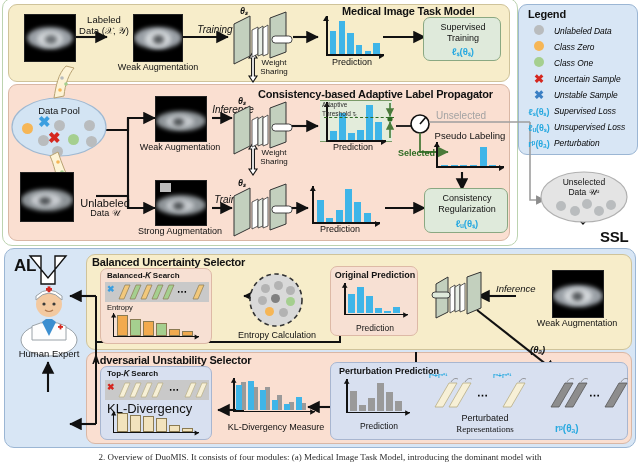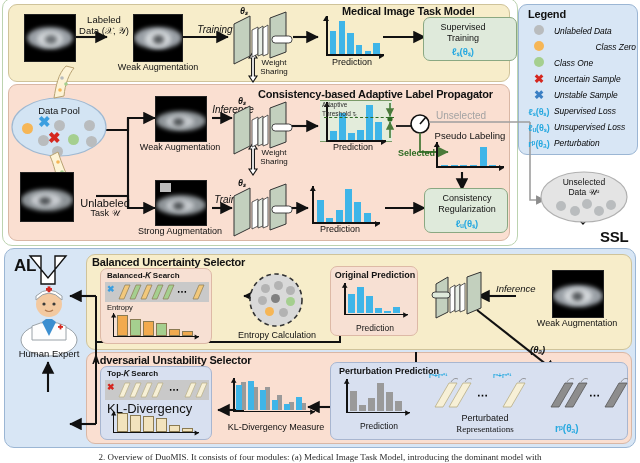--- a/index.html
+++ b/index.html
@@ -161,35 +161,35 @@
         <div class="bar" style="left: 1.04px; width: 6.24px; height: 22.8px; background: rgb(63, 181, 232);"></div>
         <div class="bar" style="left: 9.70667px; width: 6.24px; height: 33.44px; background: rgb(63, 181, 232);"></div>
         <div class="bar" style="left: 18.3733px; width: 6.24px; height: 20.9px; background: rgb(63, 181, 232);"></div>
         <div class="bar" style="left: 27.04px; width: 6.24px; height: 9.12px; background: rgb(63, 181, 232);"></div>
         <div class="bar" style="left: 35.7067px; width: 6.24px; height: 3.42px; background: rgb(63, 181, 232);"></div>
         <div class="bar" style="left: 44.3733px; width: 6.24px; height: 10.64px; background: rgb(63, 181, 232);"></div>
       </div>
   </div>
   <div class="lbl ctr" style="left:316px;top:57px;width:72px;font-size:9px;">Prediction</div>
 
-  <div class="card" style="left:423px;top:17px;width:94px;height:44px;background:#dfeadb;border:1.3px solid #8aa882;">
+  <div class="card" style="left:423px;top:17px;width:78px;height:44px;background:#dfeadb;border:1.3px solid #8aa882;">
     <div class="lbl ctr" style="left:0;top:4px;width:78px;font-size:9px;">Supervised</div>
     <div class="lbl ctr" style="left:0;top:15px;width:78px;font-size:9px;">Training</div>
     <div class="lbl ctr blue" style="left:0;top:27px;width:78px;font-size:9.5px;font-weight:bold;">ℓₛ(θₛ)</div>
   </div>
 
   <div class="ttl" style="left:330px;top:5px;width:180px;font-size:11px;margin-left:12px;">Medical Image Task Model</div>
 
   <div class="ttl" style="left:528px;top:8px;font-size:11px;">Legend</div>
   <div class="abs" style="left:524px;top:23px;width:112px;">
       <div style="position: relative; height: 16px; display: flex; align-items: center;">
         <span style="width: 30px; text-align: center; font-size: 11px; line-height: 1; flex: 0 0 30px;"><span style="display:inline-block;width:10px;height:10px;border-radius:50%;background:#b9bcbe;"></span></span>
         <span style="font-style: italic; font-size: 8.4px; white-space: nowrap;">Unlabeled Data</span>
       </div>
-      <div style="position: relative; height: 16px; display: flex; align-items: center; justify-content: space-between;">
+      <div style="position: relative; height: 16px; display: flex; align-items: center;">
         <span style="width: 30px; text-align: center; font-size: 11px; line-height: 1; flex: 0 0 30px;"><span style="display:inline-block;width:10px;height:10px;border-radius:50%;background:#f6b656;"></span></span>
         <span style="font-style: italic; font-size: 8.4px; white-space: nowrap;">Class Zero</span>
       </div>
       <div style="position: relative; height: 16px; display: flex; align-items: center;">
         <span style="width: 30px; text-align: center; font-size: 11px; line-height: 1; flex: 0 0 30px;"><span style="display:inline-block;width:10px;height:10px;border-radius:50%;background:#a5cf8f;"></span></span>
         <span style="font-style: italic; font-size: 8.4px; white-space: nowrap;">Class One</span>
       </div>
       <div style="position: relative; height: 16px; display: flex; align-items: center;">
         <span style="width: 30px; text-align: center; font-size: 11px; line-height: 1; flex: 0 0 30px;"><span style="color:#d5271f;font-weight:bold;font-size:12px;">✖</span></span>
         <span style="font-style: italic; font-size: 8.4px; white-space: nowrap;">Uncertain Sample</span>
@@ -246,21 +246,21 @@
         <circle cx="16" cy="28" r="1.8" fill="#b9bcbe"></circle>
       </svg>
   </div>
 
   <div class="mri" style="left:20px;top:172px;width:52px;height:48px;">
     <i style="left:0px;top:16px;width:52px;height:22px;background:#8f9599;"></i>
     <i style="left:10px;top:20px;width:30px;height:14px;background:#c8ccd0;"></i>
     <i style="left:18px;top:24px;width:12px;height:8px;background:#4f5356;"></i>
   </div>
   <div class="lbl ctr" style="left:76px;top:197px;width:58px;font-size:11px;">Unlabeled</div>
-  <div class="lbl ctr" style="left:76px;top:208px;width:58px;font-size:9px;">Task 𝒰</div>
+  <div class="lbl ctr" style="left:76px;top:208px;width:58px;font-size:9px;">Data 𝒰</div>
 
   <div class="mri" style="left:155px;top:96px;width:50px;height:44px;">
     <i style="left:0px;top:14px;width:50px;height:20px;background:#8f9599;"></i>
     <i style="left:10px;top:18px;width:28px;height:13px;background:#c4c8cc;"></i>
     <i style="left:17px;top:21px;width:11px;height:8px;background:#4f5356;"></i>
   </div>
   <div class="lbl ctr" style="left:132px;top:142px;width:96px;font-size:9px;">Weak Augmentation</div>
 
   <div class="mri" style="left:155px;top:180px;width:50px;height:44px;">
     <i style="left:0px;top:14px;width:50px;height:20px;background:#8f9599;"></i>

